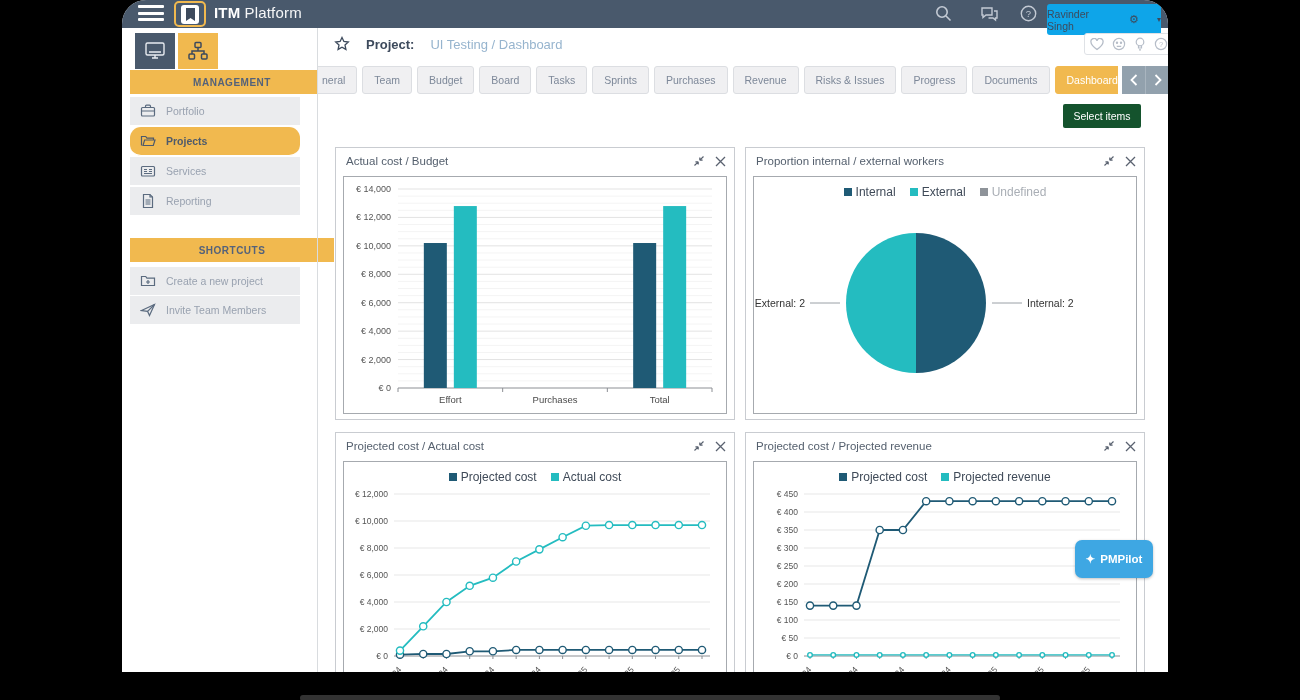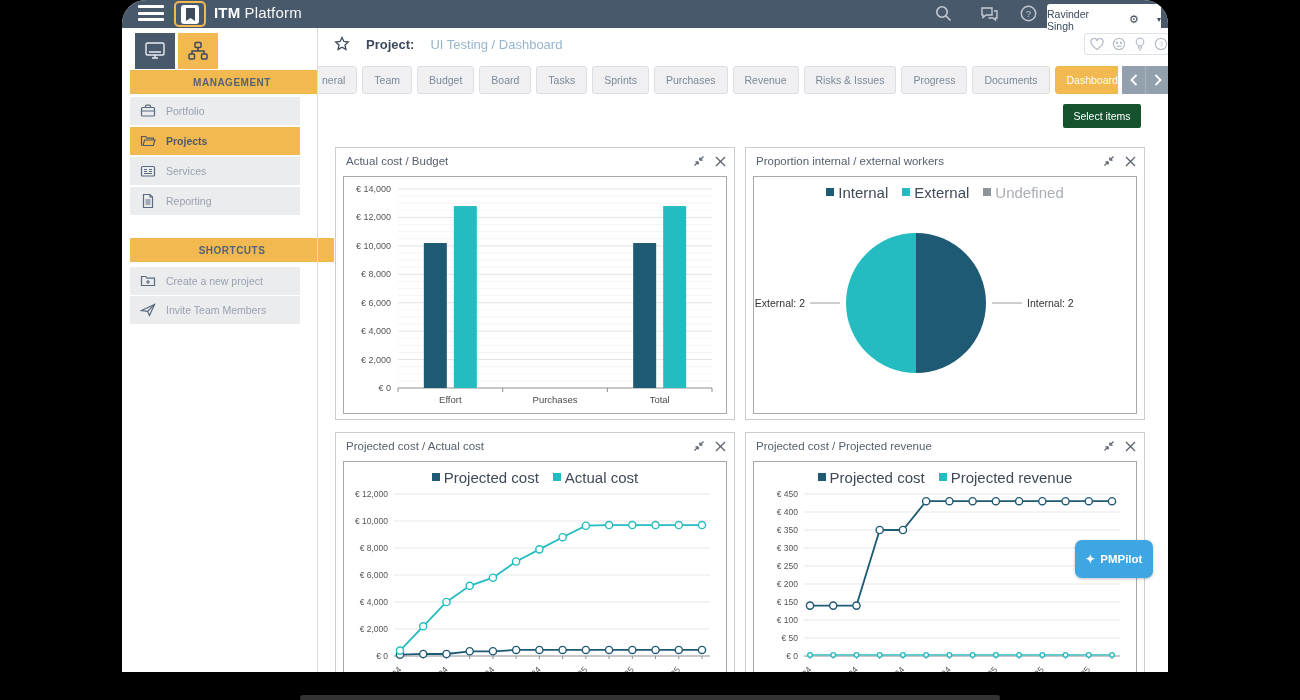--- a/index.html
+++ b/index.html
@@ -14,21 +14,21 @@
   .topbar{position:absolute;left:0;top:0;width:100%;height:28px;background:#49596c;}
   .hamburger{position:absolute;left:16px;top:5px;width:26px;height:18px;cursor:pointer;}
   .hamburger div{height:3px;background:#fff;border-radius:1px;margin-bottom:3.5px;}
   .logo-wrap{position:absolute;left:52px;top:1px;width:32px;height:26px;border:2px solid #f1b94f;
     border-radius:5px;display:flex;align-items:center;justify-content:center;box-sizing:border-box;}
   .logo-box{width:18px;height:19px;background:#fff;border-radius:3px;display:flex;align-items:center;justify-content:center;}
   .brand{position:absolute;left:92px;top:4px;color:#fff;font-size:15px;letter-spacing:.2px;white-space:nowrap;}
   .brand b{font-weight:bold;margin-right:4px;}
   .brand span{font-weight:normal;opacity:.95;}
   .tb-icon{position:absolute;top:4px;width:19px;height:19px;color:#c3cad4;cursor:pointer;}
-  .user-btn{position:absolute;left:925px;top:4px;width:114px;height:31px;background:#ffffff;border-radius:3px;
+  .user-btn{position:absolute;left:925px;top:4px;width:114px;height:31px;background:#0ea5e9;border-radius:3px;
     display:flex;align-items:center;justify-content:center;gap:18px;font-size:10.5px;color:#3d4a5c;cursor:pointer;}
   .user-btn .gear{font-size:11px;color:#3d4a5c;}
   .user-btn .caret{font-size:8px;color:#3d4a5c;}
 
   
   .side-tab{position:absolute;width:40px;height:36px;display:flex;align-items:center;justify-content:center;cursor:pointer;}
   .side-tab.t1{left:13px;top:33px;background:#49596c;color:#e8ecf1;}
   .side-tab.t2{left:56px;top:33px;background:#f1b94f;color:#3d4a5c;}
   .side-header{position:absolute;left:8px;width:204px;height:24px;background:#f1b94f;color:#54627a;
     font-size:10px;font-weight:bold;letter-spacing:.5px;display:flex;align-items:center;justify-content:center;}
@@ -63,21 +63,21 @@
     font-size:10.5px;border-radius:2px;display:flex;align-items:center;justify-content:center;cursor:pointer;}
 
   
   .panel{position:absolute;width:400px;background:#fff;border:1px solid #c9ccd1;box-sizing:border-box;}
   .panel .hd{position:absolute;left:0;top:0;right:0;height:27px;background:#fff;}
   .panel .hd .ttl{position:absolute;left:10px;top:7px;font-size:11.5px;color:#55606e;}
   .panel .hd .btns{position:absolute;right:8px;top:7px;display:flex;gap:10px;align-items:center;color:#5a6270;}
   .panel .hd .btns span{display:flex;cursor:pointer;}
   .chartbox{position:absolute;left:7px;right:7px;top:28px;border:1px solid #a6aaaf;background:#fff;overflow:hidden;}
   .legend{height:22px;display:flex;align-items:center;justify-content:center;gap:14px;margin-top:4px;}
-  .legend .li{display:flex;align-items:center;gap:4px;font-size:15px;color:#3f4a58;}
+  .legend .li{display:flex;align-items:center;gap:4px;font-size:12px;color:#3f4a58;}
   .legend .sw{width:8px;height:8px;}
   .legend .muted{color:#a9aeb5;}
 
   
   .pmpilot{position:absolute;left:953px;top:540px;width:78px;height:38px;background:#3ea7e3;border-radius:7px;
     color:#fff;display:flex;align-items:center;justify-content:center;gap:5px;font-size:11.5px;font-weight:bold;
     cursor:pointer;box-shadow:0 1px 3px rgba(0,0,0,.25);}
   svg{display:block;}
   text{font-family:"Liberation Sans",sans-serif;}
 </style>
@@ -147,21 +147,21 @@
         <div class="side-header" style="top: 70px;">MANAGEMENT</div>
         <div class="side-item" style="top: 97px;">
           <span class="ic">
             <svg width="16" height="16" viewBox="0 0 16 16" fill="none" stroke="currentColor" stroke-width="1.2">
               <rect x="1.5" y="4.5" width="13" height="8.5" rx="1"></rect>
               <path d="M5.5 4.5 V3.2 a1 1 0 0 1 1-1 h3 a1 1 0 0 1 1 1 V4.5 M1.5 8 h13"></path>
             </svg>
           </span>
           <span>Portfolio</span>
         </div>
-        <div class="side-item active" style="top: 127px;">
+        <div class="side-item active" style="top: 127px; border-radius: 11px;">
           <span class="ic">
             <svg width="16" height="16" viewBox="0 0 16 16" fill="none" stroke="currentColor" stroke-width="1.2">
               <path d="M1.5 12.5 V3.5 h4.2 l1.2 1.6 h6.6 v2"></path>
               <path d="M3 12.5 L4.6 7 H15 l-1.7 5.5 Z"></path>
             </svg>
           </span>
           <span>Projects</span>
         </div>
         <div class="side-item" style="top: 157px;">
           <span class="ic">

